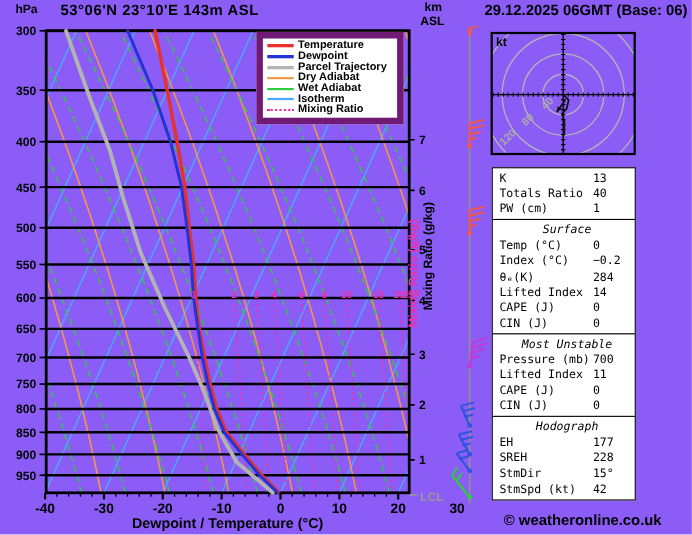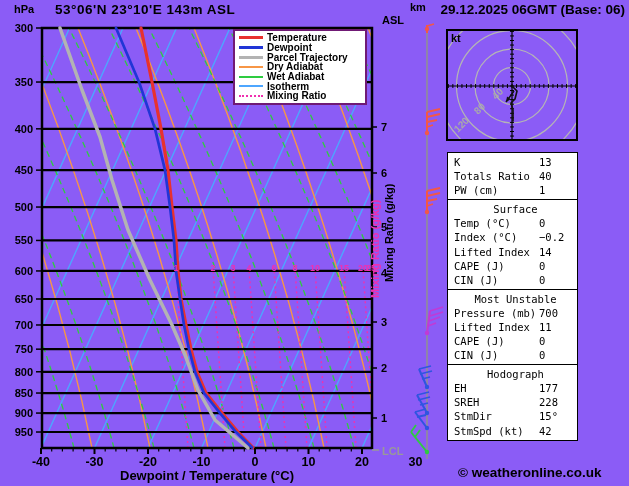--- a/index.html
+++ b/index.html
@@ -1,38 +1,38 @@
 <!DOCTYPE html>
 <html><head>
 <meta charset="utf-8">
 <style>
   html,body{margin:0;padding:0;background:#fff;}
   #app{position:relative;width:629px;height:486px;background:#8b5cf6;overflow:hidden;
        font-family:"Liberation Sans",sans-serif;}
   .t{position:absolute;font-family:"Liberation Sans",sans-serif;font-weight:bold;color:#000;white-space:nowrap;}
   .hpa{left:14px;top:3px;font-size:11px;}
   .title{left:55px;top:2px;font-size:13.5px;letter-spacing:.5px;}
-  .km{left:386px;top:1px;font-size:11px;margin-left:24px;}
+  .km{left:386px;top:1px;font-size:11px;}
   .asl{left:382px;top:14px;font-size:11px;}
   .datetime{right:4px;top:2px;font-size:13.5px;}
   .footer{left:446px;top:465px;font-size:13.5px;margin-left:12px;}
   #skewt{position:absolute;left:0;top:0;}
   #hodo{position:absolute;left:440px;top:25px;}
-  #legend{position:absolute;left:233px;top:29px;width:134px;background:#fff;border:2px solid #701a75;
+  #legend{position:absolute;left:233px;top:29px;width:134px;background:#fff;border:6px solid #701a75;
           padding:2px 0 2px 4px;box-sizing:border-box;}
   .lrow{display:flex;align-items:center;height:9.7px;}
   .sw{width:24px;margin-right:4px;flex:none;}
   .lbl{font:bold 10px "Liberation Sans",sans-serif;white-space:nowrap;}
   #panel{position:absolute;left:447px;top:152px;width:131px;color:#000;
          font-family:"DejaVu Sans Mono",monospace;font-size:10.5px;}
   .pbox{border:1.6px solid #000;margin-top:-1.6px;padding:2px 0 2px 6px;background:#fff;}
   .pbox:first-child{margin-top:0;}
   .prow{position:relative;height:14.2px;line-height:14.2px;white-space:nowrap;}
   .pval{position:absolute;left:85px;}
-  .phead{text-align:center;height:14.2px;line-height:14.2px;}
+  .phead{text-align:center;height:14.2px;line-height:14.2px;font-style:italic;}
 </style>
 </head>
 <body>
 
 <div id="app">
   <span class="t hpa">hPa</span>
   <span class="t title">53°06'N 23°10'E 143m ASL</span>
   <span class="t km">km</span>
   <span class="t asl">ASL</span>
   <span class="t datetime">29.12.2025 06GMT (Base: 06)</span>
@@ -397,20 +397,21 @@
   <div id="panel">
       <div class="pbox">
         <div class="prow"><span>K</span><span class="pval">13</span></div>
         <div class="prow"><span>Totals Ratio</span><span class="pval">40</span></div>
         <div class="prow"><span>PW (cm)</span><span class="pval">1</span></div>
       </div>
       <div class="pbox">
         <div class="phead">Surface</div>
         <div class="prow"><span>Temp (°C)</span><span class="pval">0</span></div>
         <div class="prow"><span>Index (°C)</span><span class="pval">−0.2</span></div>
+        <div class="prow"><span>θₑ(K)</span><span class="pval">284</span></div>
         <div class="prow"><span>Lifted Index</span><span class="pval">14</span></div>
         <div class="prow"><span>CAPE (J)</span><span class="pval">0</span></div>
         <div class="prow"><span>CIN (J)</span><span class="pval">0</span></div>
       </div>
       <div class="pbox">
         <div class="phead">Most Unstable</div>
         <div class="prow"><span>Pressure (mb)</span><span class="pval">700</span></div>
         <div class="prow"><span>Lifted Index</span><span class="pval">11</span></div>
         <div class="prow"><span>CAPE (J)</span><span class="pval">0</span></div>
         <div class="prow"><span>CIN (J)</span><span class="pval">0</span></div>

